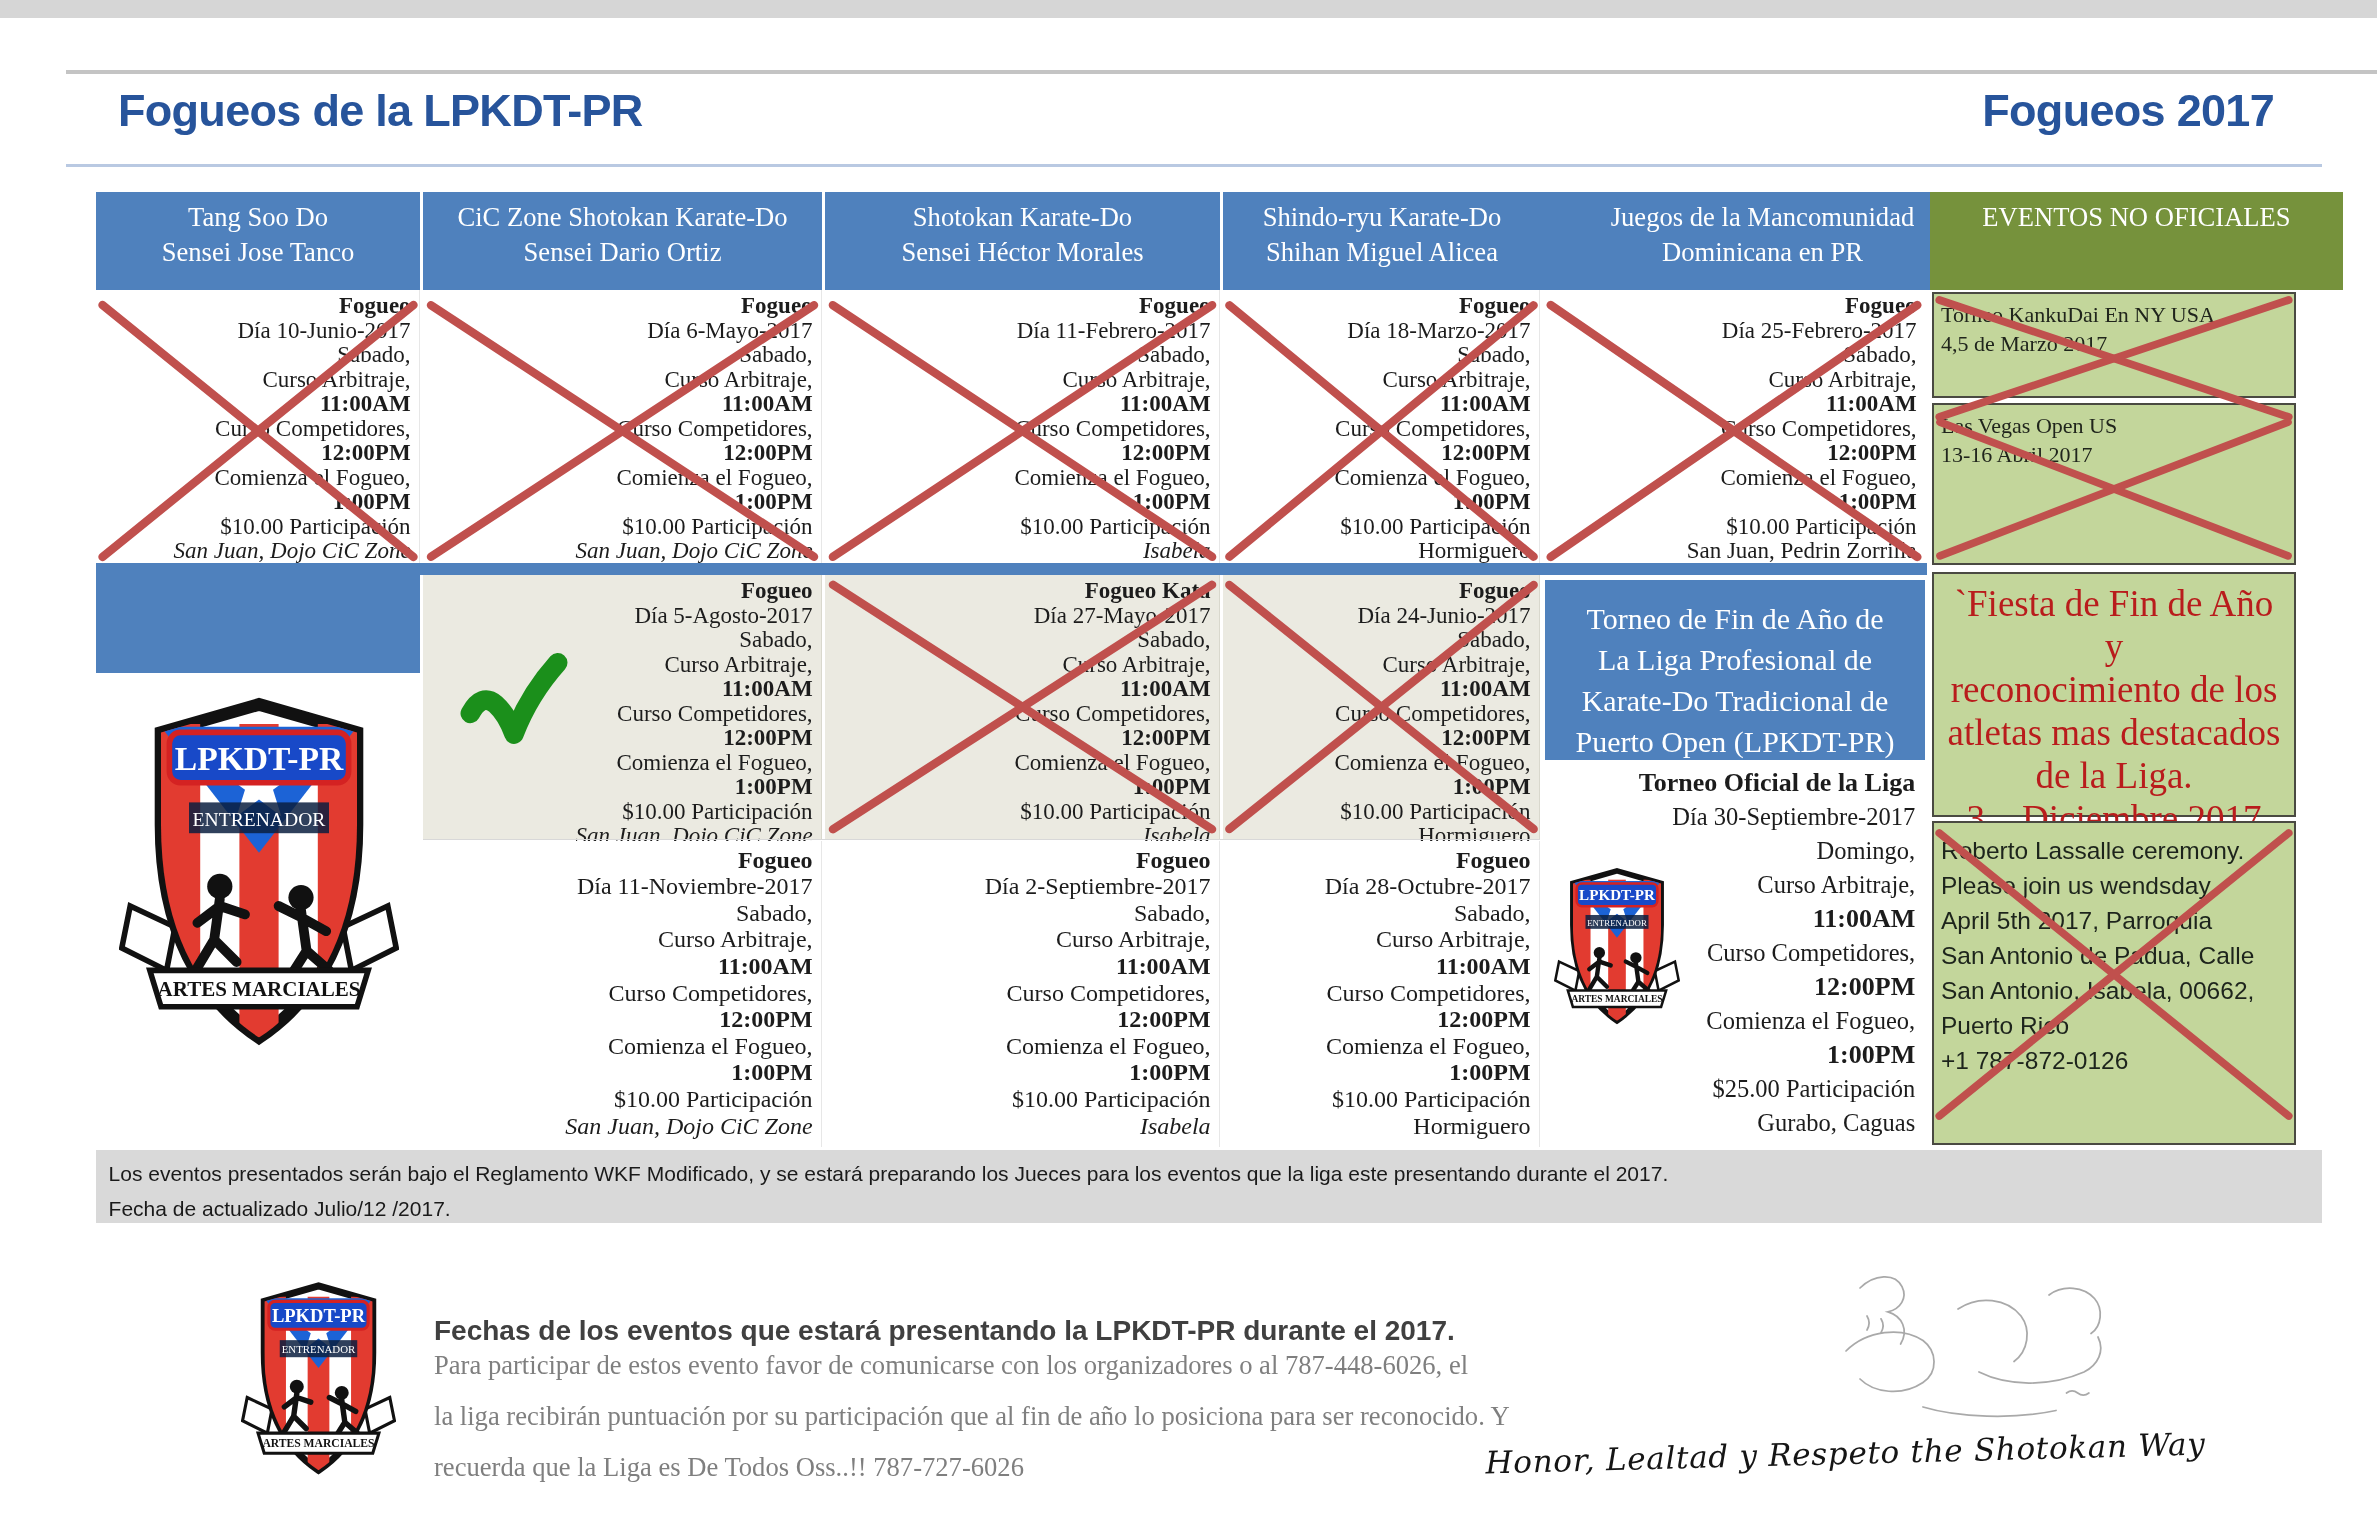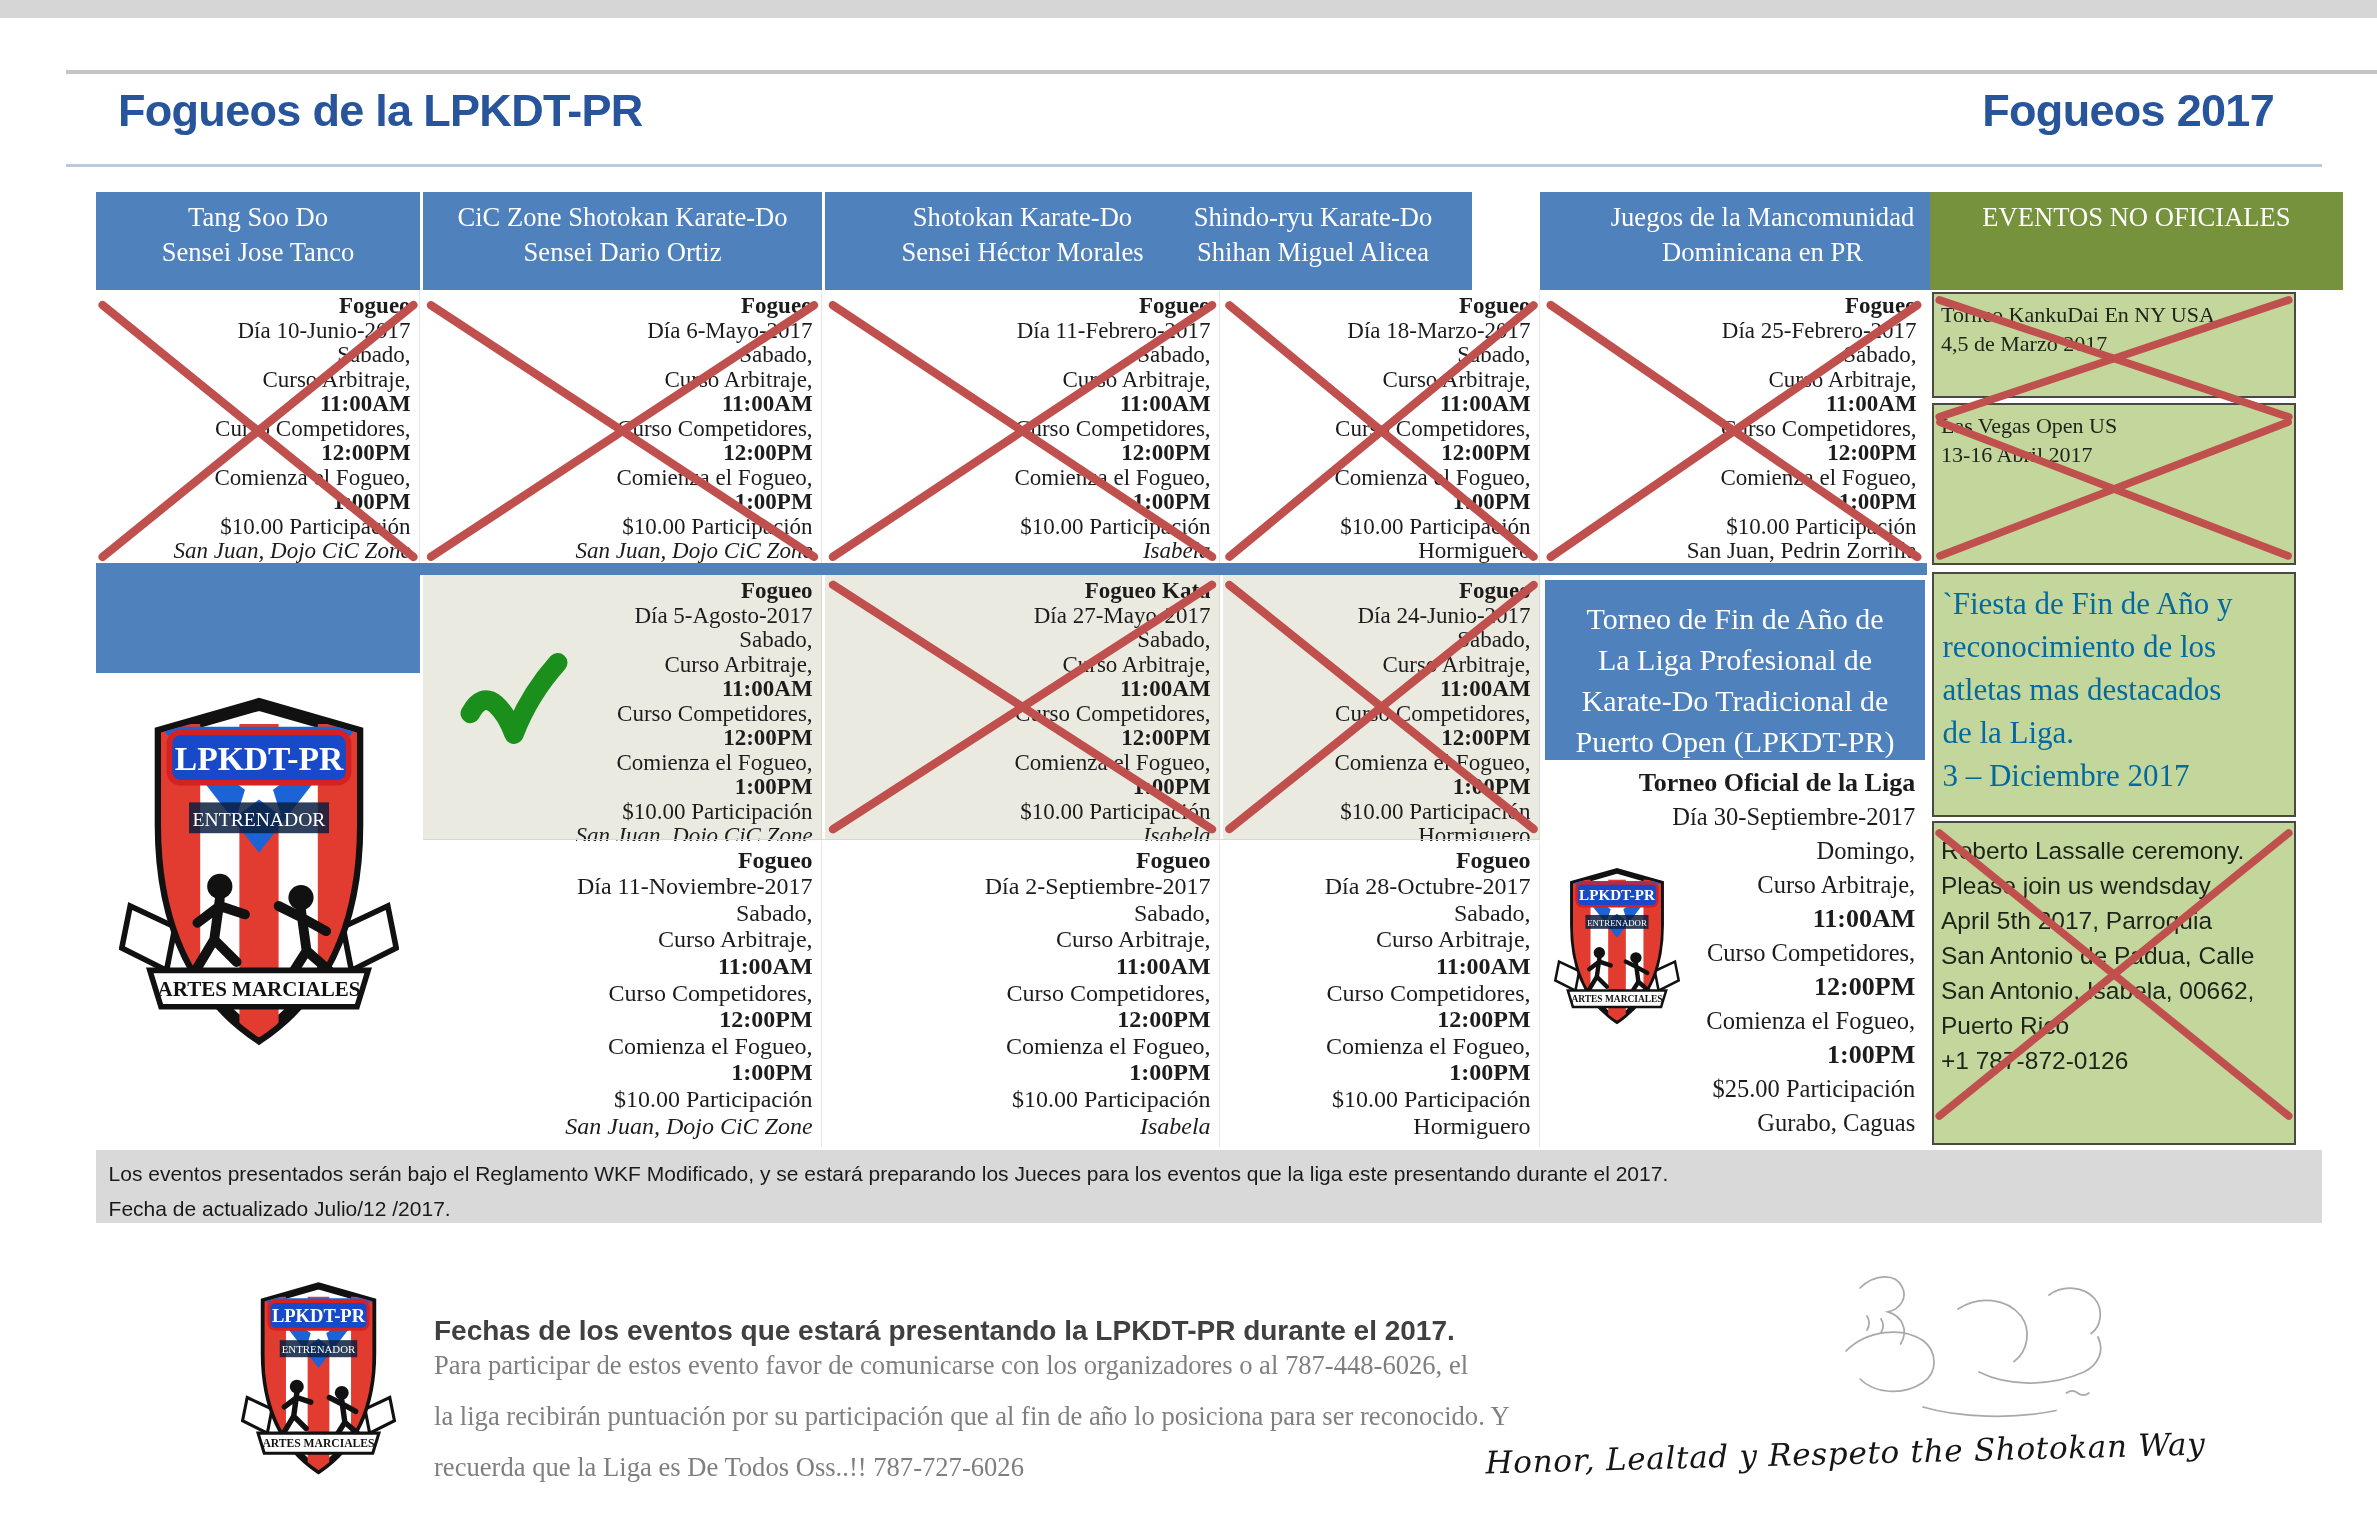--- a/index.html
+++ b/index.html
@@ -33,21 +33,21 @@
 
   
   .banner{background:#4f81bd;color:#fff;text-align:center;font-size:30px;line-height:41px;
           padding-top:18px;box-sizing:border-box;}
   .c5lower{font-size:24.5px;line-height:34px;text-align:right;box-sizing:border-box;padding-right:9.8px;}
   .c5lower .b{font-weight:bold;font-size:26px;}
 
   
   .gbox{background:#c3d69b;border:2.1px solid #4a4a42;box-sizing:border-box;
         font-size:22px;line-height:29px;text-align:left;padding:5.6px 7px;color:#20251c;}
-  .gbox.fiesta{font-size:31px;line-height:43px;padding:8.4px 8.4px;color:#0369a1;}
+  .gbox.fiesta{font-size:37px;line-height:43px;padding:8.4px 8.4px;color:#b91c1c;text-align:center;}
   .gbox.roberto{font-family:"Liberation Sans",sans-serif;font-size:24.5px;line-height:35px;
                 padding:9.8px 7px;color:#1d241c;}
 
   
   .xo{pointer-events:none;}
   .xo svg,.ck svg{display:block;width:100%;height:100%;}
 
   
   .notes{left:96px;top:1150px;width:2226px;height:73px;background:#d9d9d9;
          font-family:"Liberation Sans",sans-serif;font-size:21px;color:#1a1a1a;
@@ -81,21 +81,21 @@
     <div>Sensei Jose Tanco</div>
   </div>
   <div class="abs hdr" style="left:423px;width:399px;">
     <div>CiC Zone Shotokan Karate-Do</div>
     <div>Sensei Dario Ortiz</div>
   </div>
   <div class="abs hdr" style="left:825px;width:395px;">
     <div>Shotokan Karate-Do</div>
     <div>Sensei Héctor Morales</div>
   </div>
-  <div class="abs hdr" style="left:1154px;width:318px;">
+  <div class="abs hdr" style="left:1223px;width:318px;">
     <div>Shindo-ryu Karate-Do</div>
     <div>Shihan Miguel Alicea</div>
   </div>
   <div class="abs hdr" style="left:1540px;width:445px;">
     <div>Juegos de la Mancomunidad</div>
     <div>Dominicana en PR</div>
   </div>
   <div class="abs hdr olive" style="left:1930px;width:413px;">
     <div>EVENTOS NO OFICIALES</div>
   </div>

